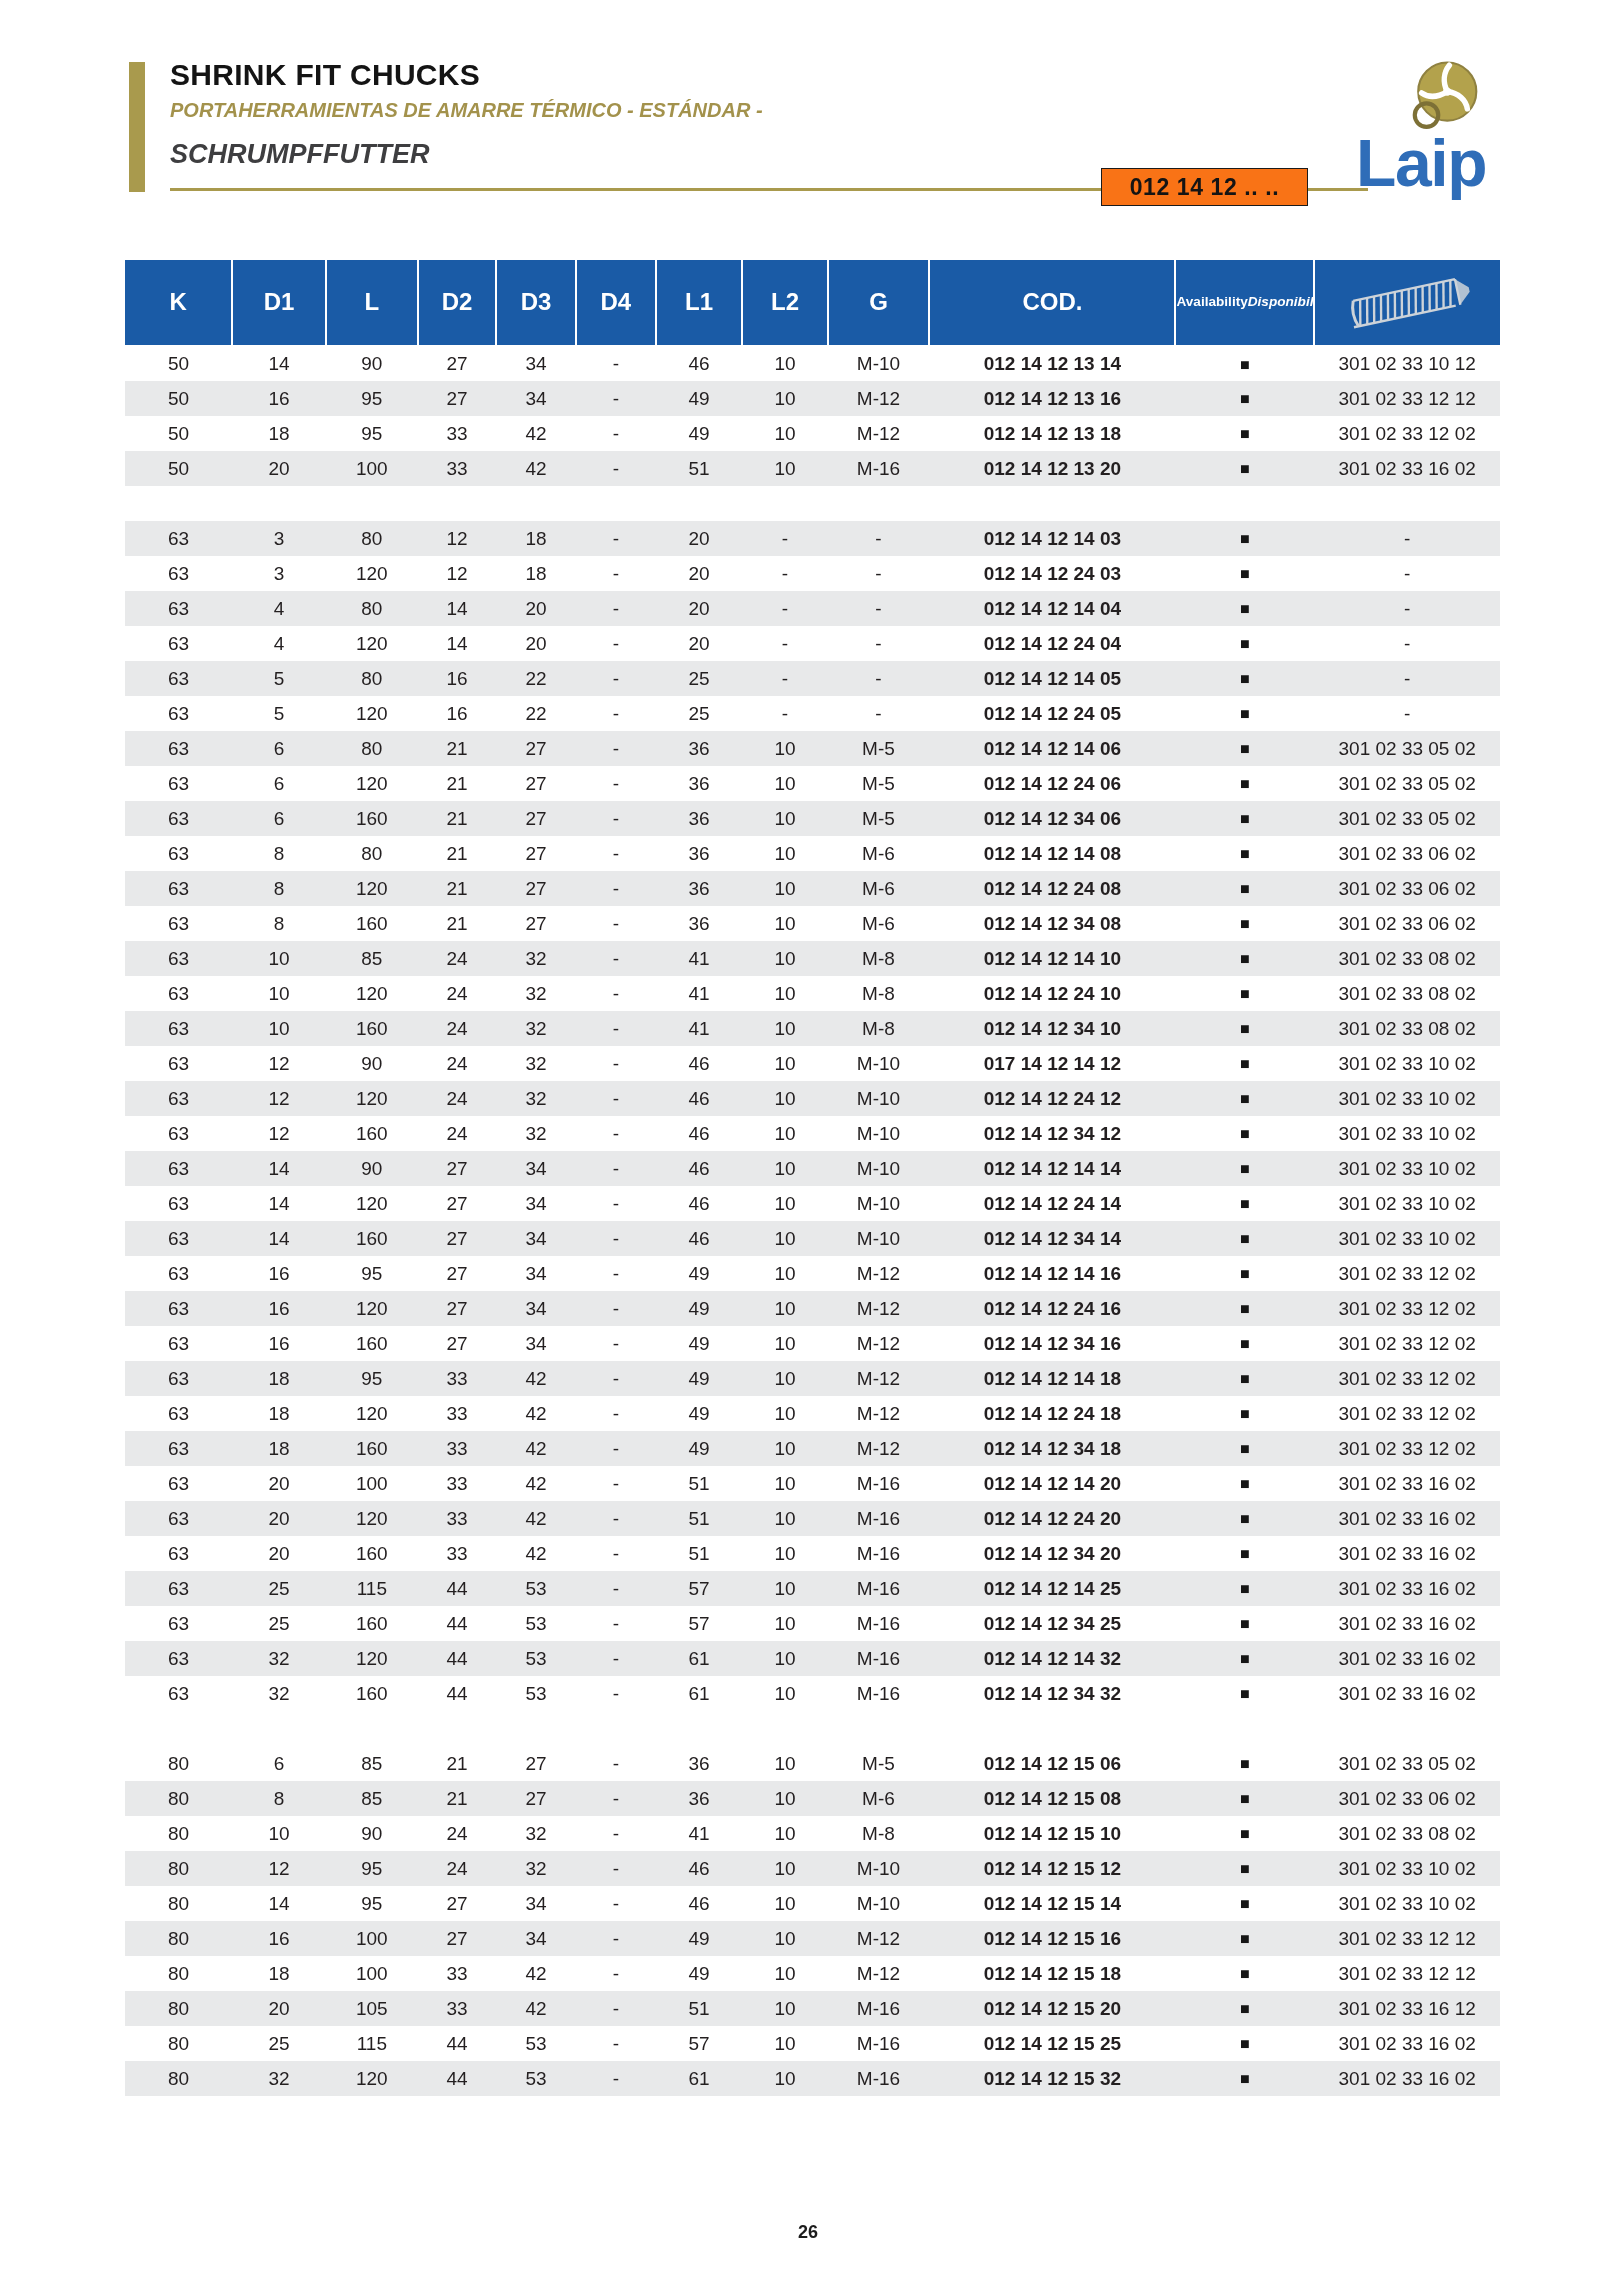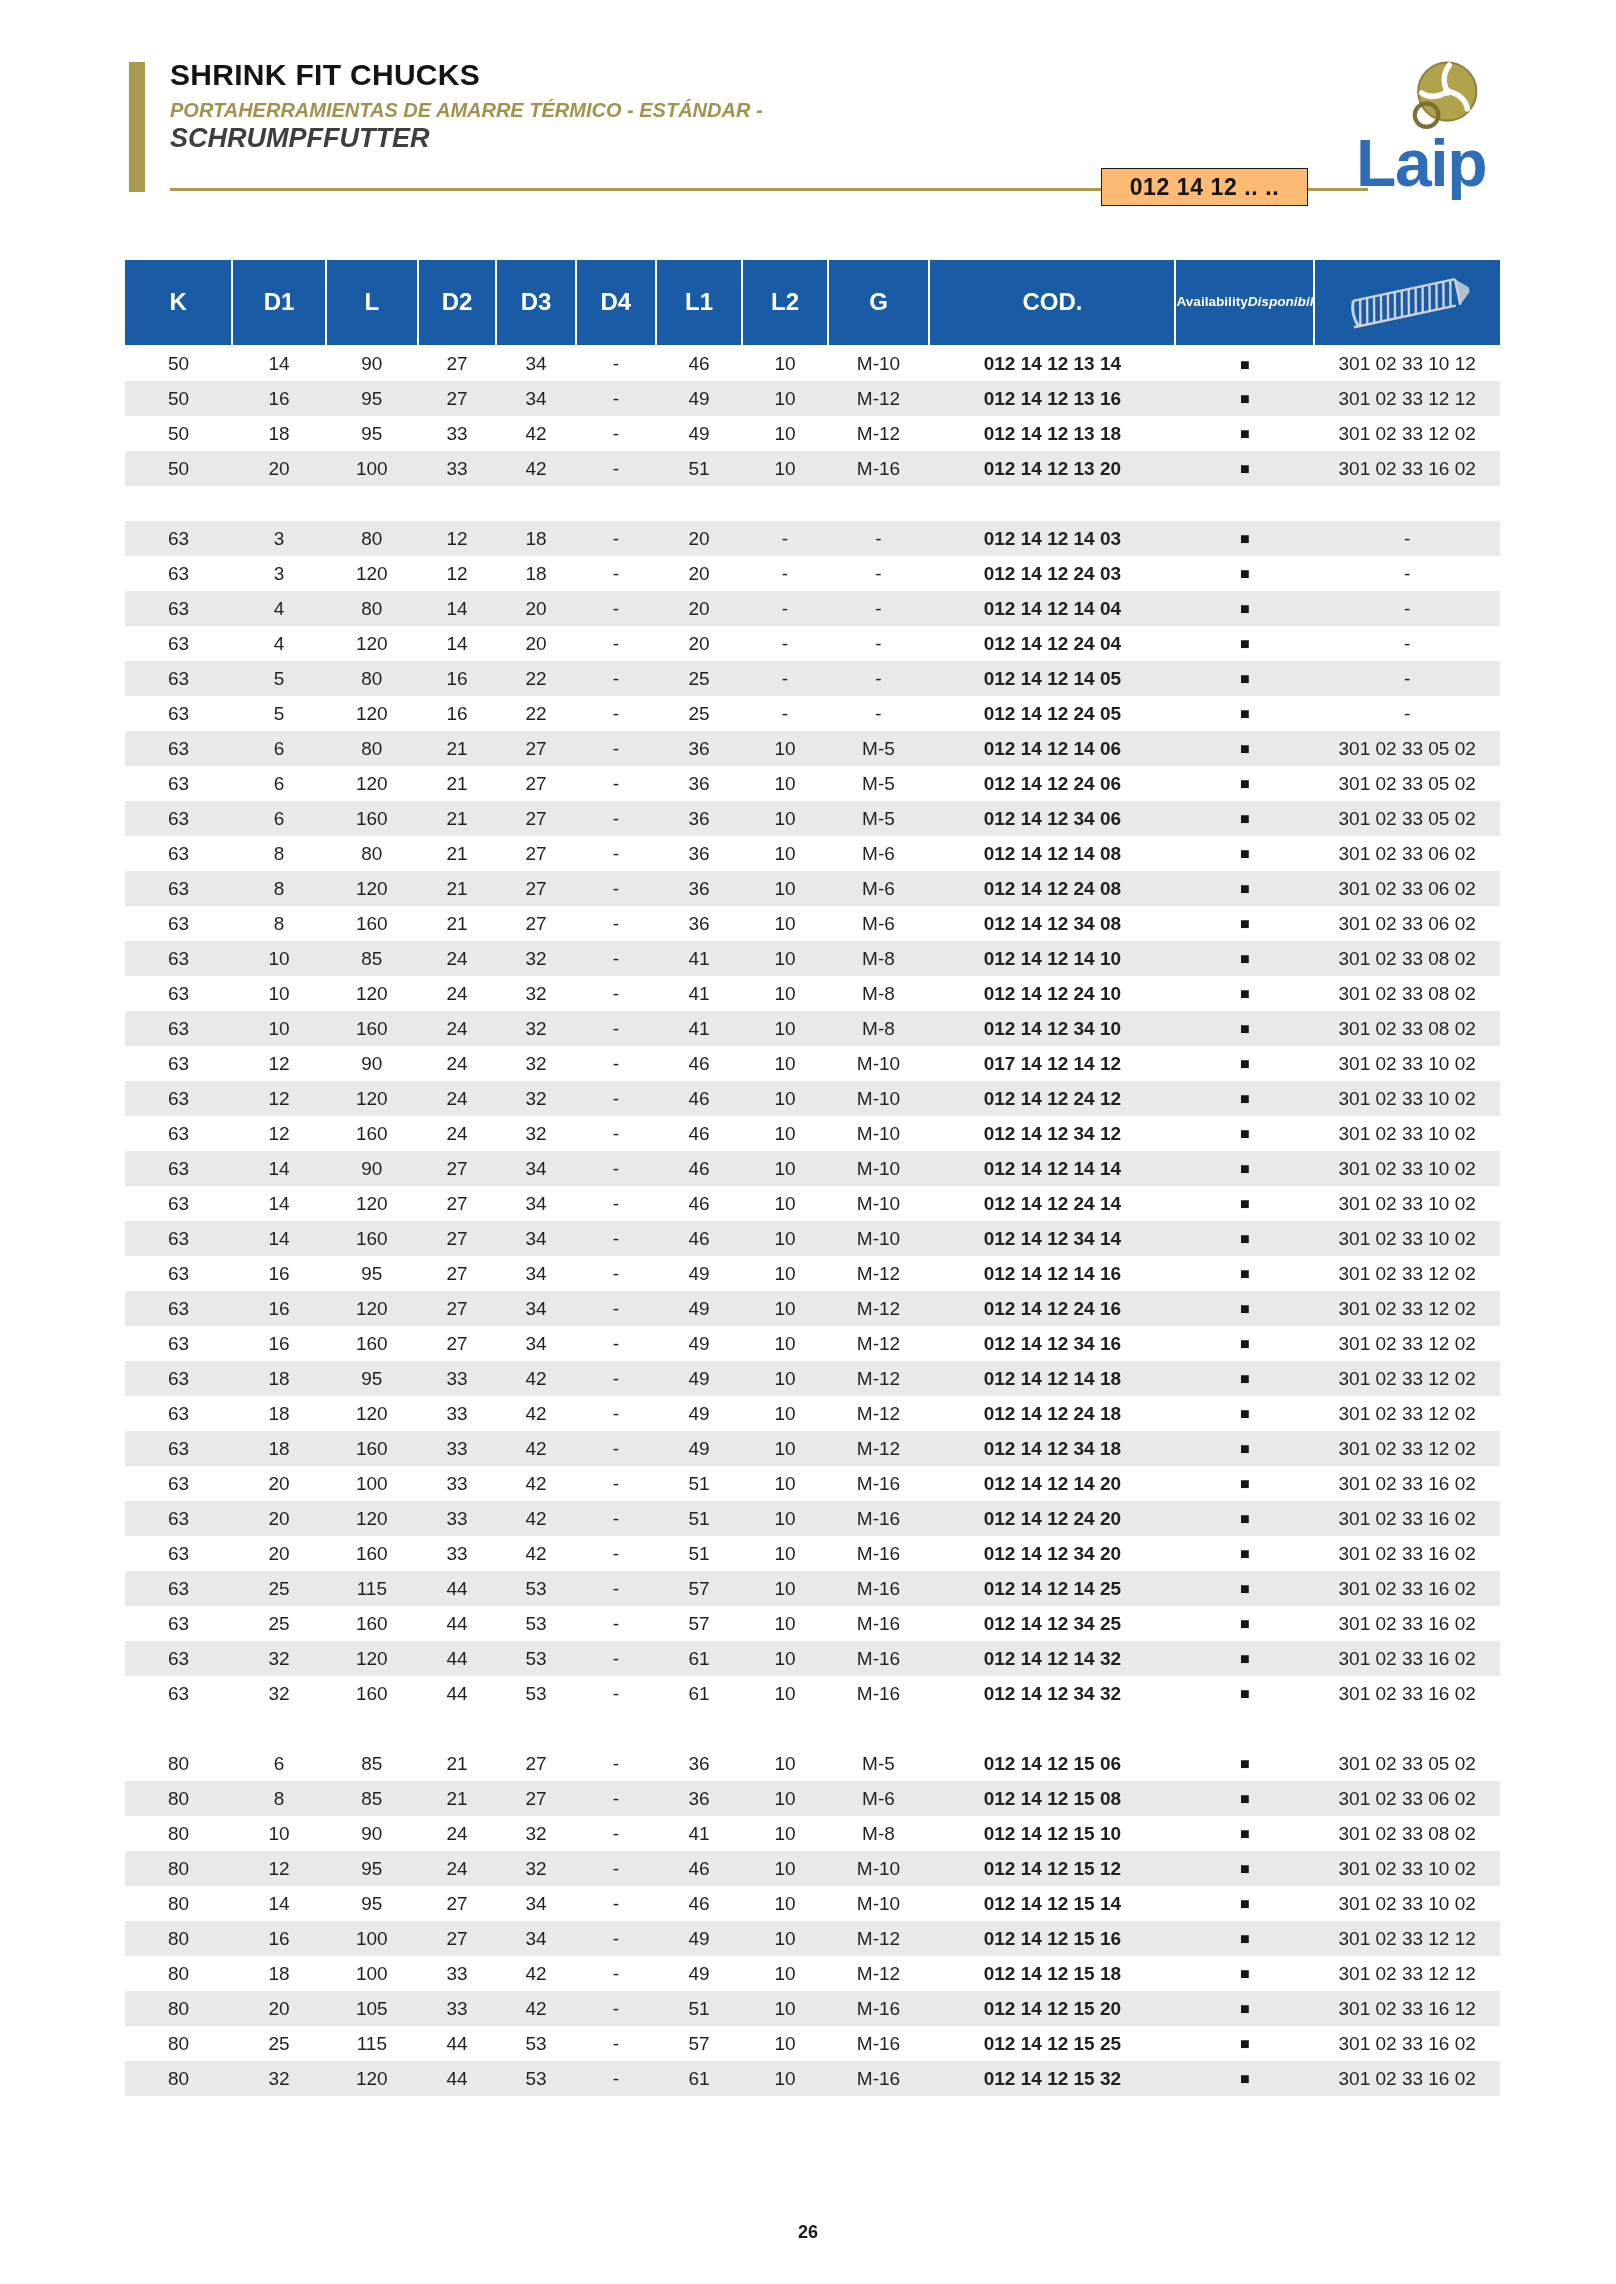--- a/index.html
+++ b/index.html
@@ -19,30 +19,30 @@
   .title-block { position:absolute; left:170px; top:58px; }
   .page-title {
     font-size:30px; font-weight:bold; color:#141414; letter-spacing:0.3px;
     line-height:1.1;
   }
   .sub-es {
     margin-top:7.8px; font-size:20px; font-weight:bold; font-style:italic;
     color:#a3924c; line-height:1.1;
   }
   .sub-de {
-    margin-top:3px; font-size:27px; font-weight:bold; font-style:italic;
+    margin-top:19px; font-size:27px; font-weight:bold; font-style:italic;
     color:#3e3e40; line-height:1.1;
   }
   .header-rule {
     position:absolute; left:170px; top:188px; width:1198px; height:3.2px;
     background:#a99a4d;
   }
   .code-box {
     position:absolute; left:1101px; top:168px; width:207px; height:38px;
-    background:#fdba74; border:1.9px solid #1b1b1b; z-index:3;
+    background:#f97316; border:1.9px solid #1b1b1b; z-index:3;
     display:flex; align-items:center; justify-content:center;
     font-size:23px; font-weight:bold; color:#141414; letter-spacing:0.6px;
   }
   .logo { position:absolute; left:1352px; top:57px; width:175px; height:156px; }
   .logo-icon { position:absolute; left:51px; top:0; width:83px; height:83px; }
   .logo-text {
     position:absolute; left:3.9px; top:73px;
     font-size:66px; font-weight:bold; color:#2f6db8; letter-spacing:-1.3px;
     line-height:1.0;
   }

